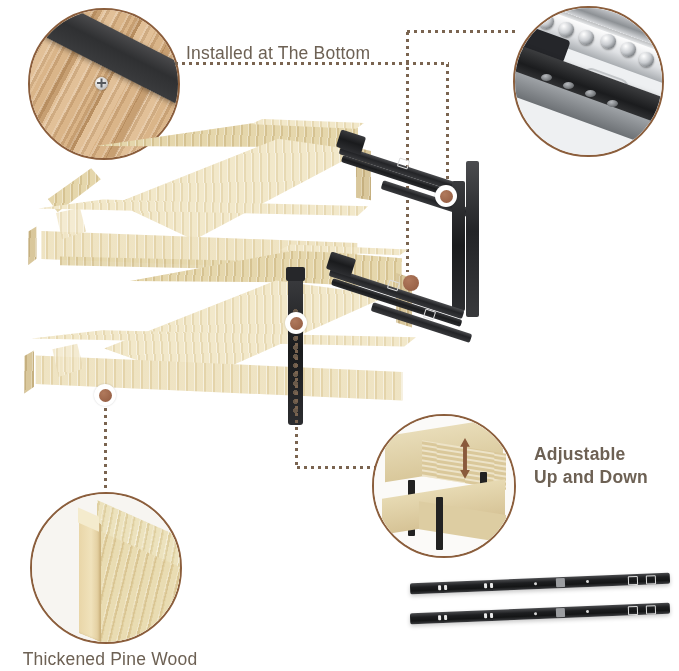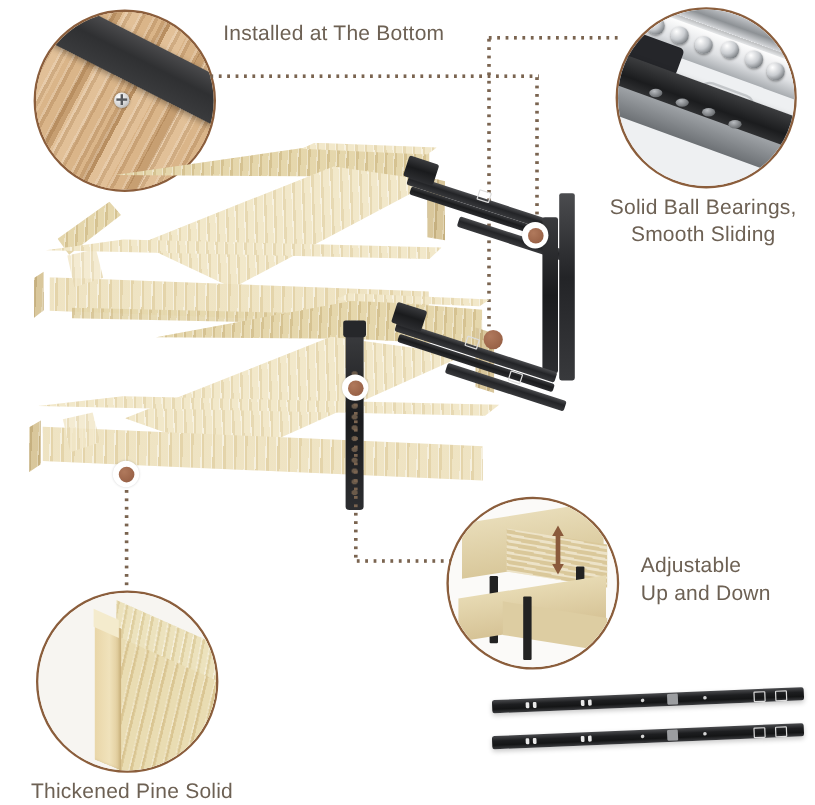--- a/index.html
+++ b/index.html
@@ -234,21 +234,21 @@
 
   <div class="circle" style="left:28px;top:8px;width:148px;height:148px;">
     <div class="woodDark"></div>
     <div class="tlBracket"></div>
     <div class="tlScrew"></div>
   </div>
 
   <div class="dotH" style="left:173px;top:62px;width:276px;"></div>
   <div class="dotV" style="left:446px;top:62px;height:126px;"></div>
 
-  <div class="calloutText" style="left:186px;top:16px;text-align:center;">Installed at The Bottom</div>
+  <div class="calloutText" style="left:186px;top:42px;text-align:center;">Installed at The Bottom</div>
 
   <div class="circle" style="left:513px;top:6px;width:147px;height:147px;">
     <div class="brWrap">
       <div class="railA"></div>
       <div class="railB"></div>
       <div class="blackPad"></div>
       <div class="slot"></div>
       <div class="railC"></div>
       <div class="railD"></div>
       <div class="ball" style="left:24px;top:6px;"></div>
@@ -257,22 +257,20 @@
       <div class="ball" style="left:86px;top:26px;"></div>
       <div class="ball" style="left:106px;top:34px;"></div>
       <div class="ball" style="left:124px;top:44px;"></div>
       <div class="dimple" style="left:26px;top:66px;"></div>
       <div class="dimple" style="left:48px;top:74px;"></div>
       <div class="dimple" style="left:70px;top:82px;"></div>
       <div class="dimple" style="left:92px;top:92px;"></div>
     </div>
   </div>
 
-  <div class="calloutText" style="left:493px;top:161px;width:186px;text-align:center;">Solid Ball Bearings,
-Smooth Sliding</div>
 
   <div class="dotH" style="left:405px;top:30px;width:112px;"></div>
   <div class="dotV" style="left:406px;top:30px;height:242px;"></div>
 
   <div style="position:absolute;left:0;top:95px;width:520px;height:350px;">
 
     <div class="face grainSide" style="left:96px;top:27px;width:262px;height:46px;
                 clip-path:polygon(0 52%,63% 0,100% 12%,100% 66%,63% 54%);"></div>
 
     <div class="face grainTop" style="left:62px;top:40px;width:300px;height:122px;
@@ -374,38 +372,38 @@
 
   <div class="circle" style="left:30px;top:492px;width:148px;height:148px;">
     <div class="pineBg">
       <div class="pineTopFace"></div>
       <div class="pineInner"></div>
       <div class="pineSideL"></div>
       <div class="pineEdge"></div>
     </div>
   </div>
 
-  <div class="calloutText" style="left:4px;top:648px;width:212px;text-align:center;">Thickened Pine Solid</div>
+  <div class="calloutText" style="left:4px;top:648px;width:212px;text-align:center;">Thickened Pine Wood</div>
 
   <div class="circle" style="left:372px;top:414px;width:140px;height:140px;">
     <div class="adjBg">
       <div class="adjTopBox"></div>
       <div class="adjTopBoxFront"></div>
       <div class="adjLeg" style="left:24%;top:46%;height:40%;"></div>
       <div class="adjLeg" style="left:76%;top:40%;height:42%;"></div>
       <div class="adjShelf"></div>
       <div class="adjShelfFront"></div>
       <div class="adjLeg" style="left:44%;top:58%;height:38%;"></div>
       <svg class="arrowUD" viewBox="0 0 14 46">
         <path d="M7 2 L12 11 L9 11 L9 35 L12 35 L7 44 L2 35 L5 35 L5 11 L2 11 Z" fill="#8a5a3c"></path>
       </svg>
     </div>
   </div>
 
-  <div class="calloutText" style="left:534px;top:460px;">Adjustable
+  <div class="calloutText" style="left:534px;top:443px;font-weight:bold;">Adjustable
 Up and Down</div>
 
   <div style="position:absolute;left:404px;top:566px;width:275px;height:60px;">
     <div class="slideBar" style="left:6px;top:12px;width:260px;transform:rotate(-2.4deg);">
       <span class="slTick" style="left:28px;"></span>
         <span class="slTick" style="left:34px;"></span>
       <span class="slTick" style="left:74px;"></span>
         <span class="slTick" style="left:80px;"></span>
       <span class="slDot" style="left:124px;"></span>
       <span class="slPlate" style="left:146px;"></span>

